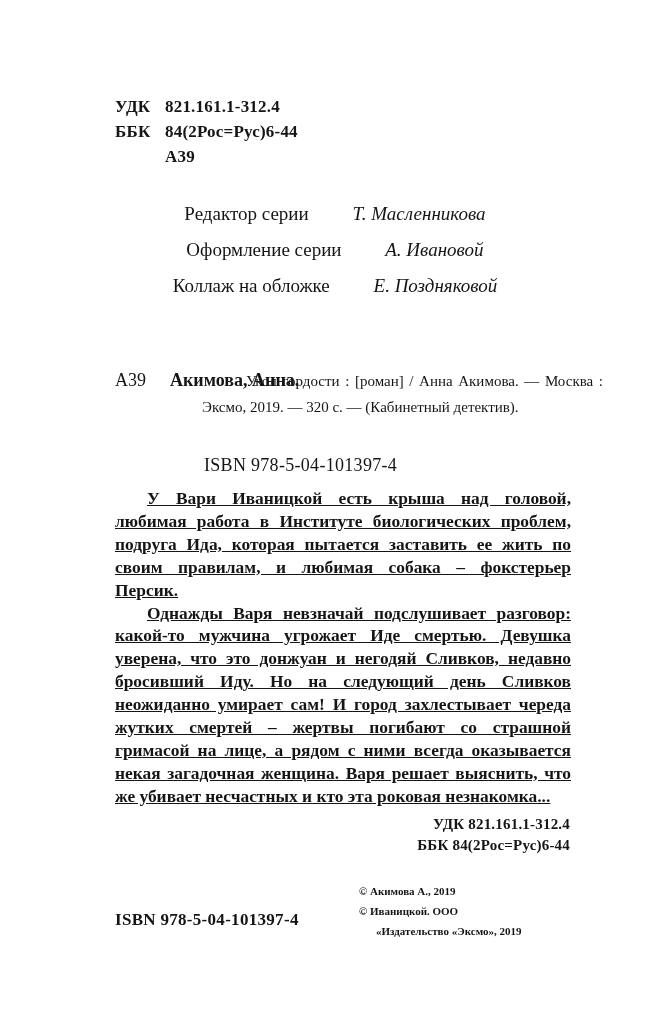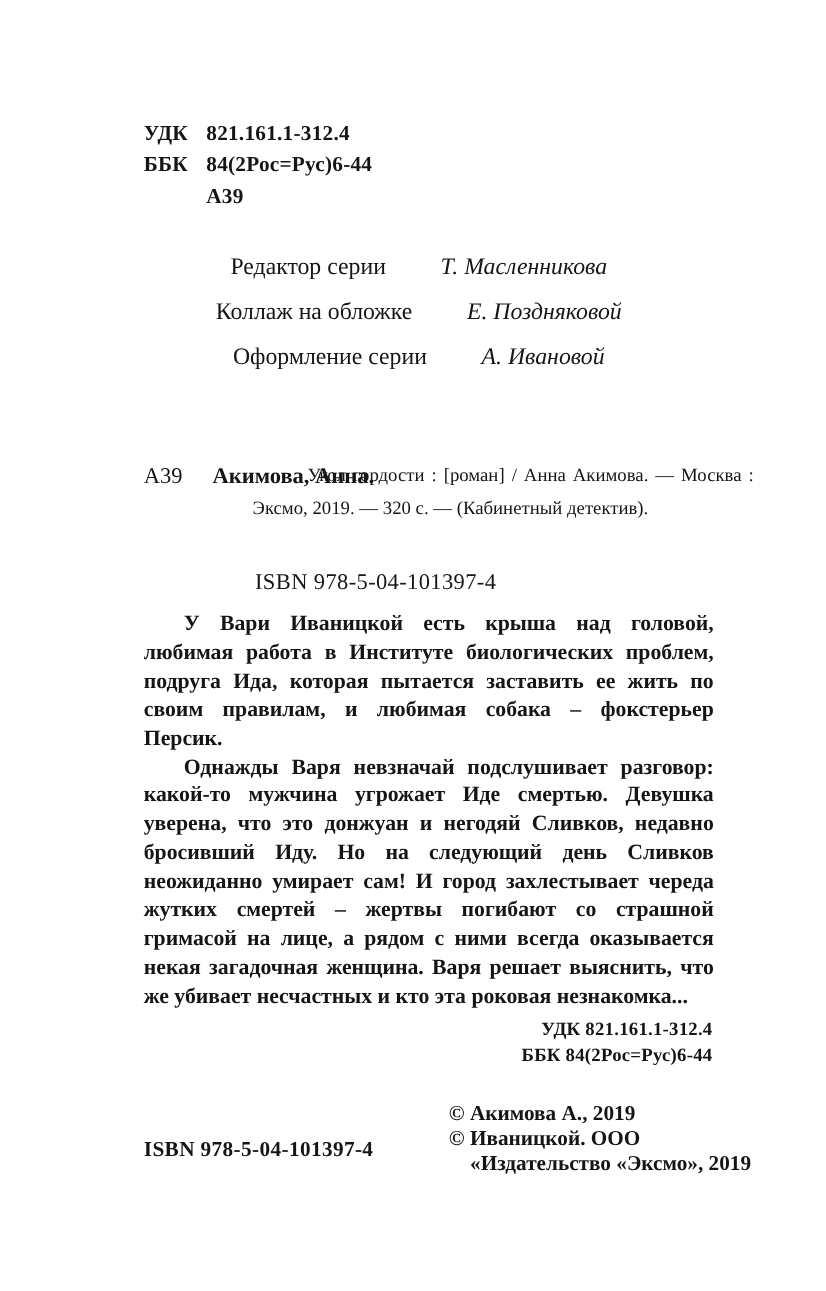--- a/index.html
+++ b/index.html
@@ -78,20 +78,21 @@
   
   .annotation {
     position: absolute;
     left: 115px;
     top: 487px;
     width: 456px;
     font-size: 17.4px;
     line-height: 22.9px;
     font-weight: bold;
     text-align: justify;
+    text-decoration: underline;
   }
   .annotation p {
     margin: 0;
     text-indent: 32px;
   }
   
   .bottom-codes {
     position: absolute;
     right: 91px;
     top: 814px;
@@ -99,21 +100,21 @@
     font-size: 15px;
     line-height: 21px;
     font-weight: bold;
     letter-spacing: 0.2px;
   }
   
   .copyright {
     position: absolute;
     left: 359px;
     top: 881px;
-    font-size: 17px;
+    font-size: 11px;
     line-height: 20px;
     font-weight: bold;
   }
   .copyright .indent {
     padding-left: 17px;
   }
   
   .isbn-bottom {
     position: absolute;
     left: 115px;
@@ -133,26 +134,26 @@
     <div><span class="lbl">ББК</span><span>84(2Рос=Рус)6-44</span></div>
     <div><span class="lbl"></span><span>А39</span></div>
   </div>
 
   <div class="credits">
     <div class="credit-line">
       <span>Редактор серии</span>
       <span class="credit-name">Т. Масленникова</span>
     </div>
     <div class="credit-line">
+      <span>Оформление серии</span>
+      <span class="credit-name">А. Ивановой</span>
+    </div>
+    <div class="credit-line">
       <span>Коллаж на обложке</span>
       <span class="credit-name">Е. Поздняковой</span>
-    </div>
-    <div class="credit-line">
-      <span>Оформление серии</span>
-      <span class="credit-name">А. Ивановой</span>
     </div>
   </div>
 
   <div class="author-heading">Акимова, Анна.</div>
   <div class="author-code">А39</div>
   <div class="bib-entry">Укол гордости : [роман] / Анна Акимова. — Москва : Эксмо, 2019. — 320 с. — (Кабинетный детектив).</div>
   <div class="isbn-mid">ISBN 978-5-04-101397-4</div>
 
   <div class="annotation">
     <p>У Вари Иваницкой есть крыша над головой, любимая работа в Институте биологических проблем, подруга Ида, которая пытается заставить ее жить по своим правилам, и любимая собака – фокстерьер Персик.</p>

